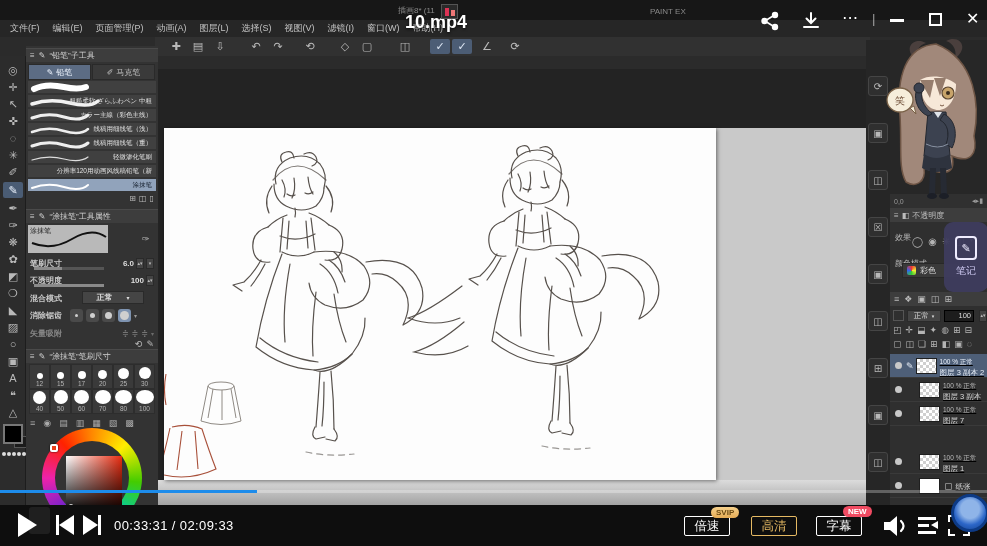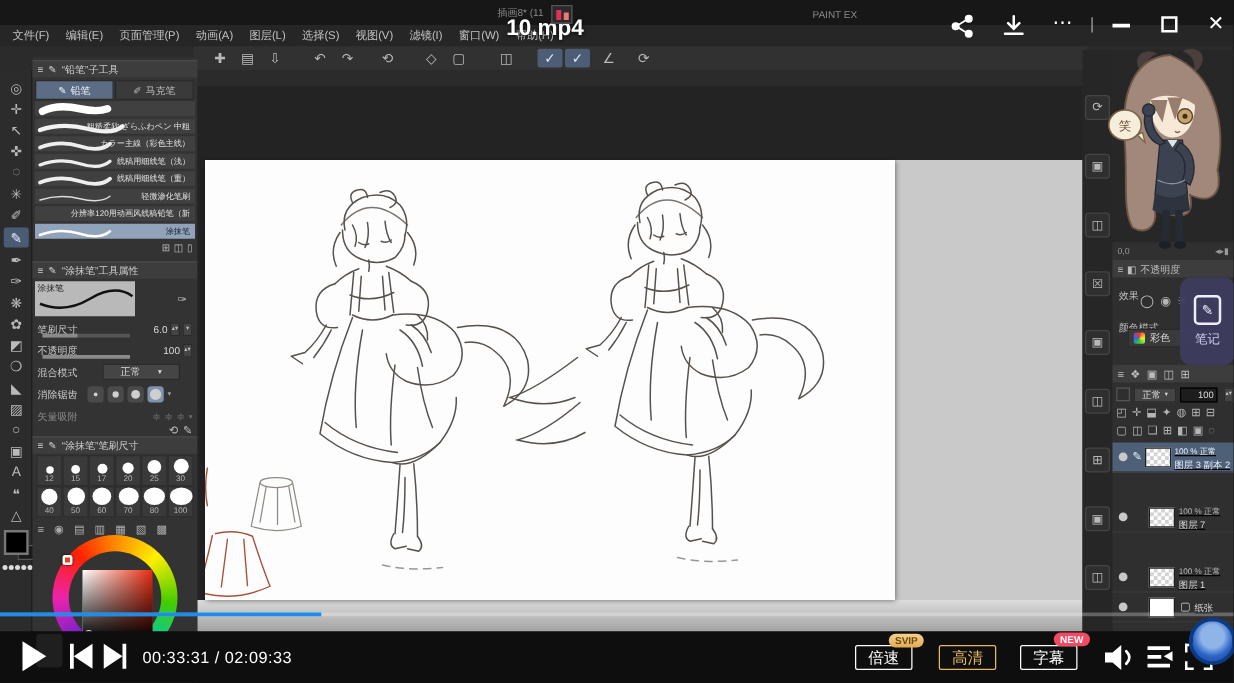--- a/index.html
+++ b/index.html
@@ -26,21 +26,21 @@
   
   #leftpanels{left:26px;top:46px;width:132px;height:500px;background:#333;}
   .phead{position:absolute;left:0;width:132px;height:14px;background:#3d3d3d;border-top:1px solid #4a4a4a;color:#cfcfcf;font-size:8px;display:flex;align-items:center;gap:4px;padding-left:4px;white-space:nowrap;}
   .subtab{position:absolute;top:18px;width:63px;height:16px;font-size:8px;display:flex;align-items:center;justify-content:center;gap:3px;background:#3a3a3a;color:#bbb;border:1px solid #2a2a2a;}
   .subtab.active{background:#5c6c84;color:#eaf1fb;}
   .brow{position:absolute;left:2px;width:128px;height:13px;background:#404040;border-bottom:1px solid #333;display:flex;align-items:center;justify-content:flex-end;padding-right:4px;}
   .brow svg{position:absolute;left:2px;top:1px;}
   .brow .bl{font-size:6.5px;color:#e0e0e0;white-space:nowrap;z-index:2;}
   .brow.sel{background:#91a3bb;}
   .brow.sel .bl{color:#16202e;}
-  .prow{position:absolute;left:4px;width:124px;height:14px;display:flex;align-items:center;}
+  .prow{position:absolute;left:4px;width:124px;height:14px;display:flex;align-items:center;font-weight:bold;}
   .plab{font-size:8px;color:#c9c9c9;white-space:nowrap;}
   .pval{font-size:8px;color:#ddd;margin-left:auto;}
   .stepper{width:8px;height:11px;margin-left:2px;background:#444;border:1px solid #2a2a2a;color:#bbb;font-size:5px;line-height:5px;display:flex;flex-direction:column;align-items:center;justify-content:center;}
   .slidertrack{position:absolute;left:4px;width:70px;height:3px;background:#555;bottom:0;}
   .slidertrack i{display:block;height:3px;background:#8a8a8a;}
   .aadot{width:13px;height:13px;border-radius:3px;background:#4a4a4a;display:flex;align-items:center;justify-content:center;margin-right:3px;}
   .aadot b{background:#cfcfcf;border-radius:50%;display:block;}
   .aadot.sel{background:#7e93b0;}
   .szcell{position:absolute;width:21px;height:25px;background:#3a3a3a;border:1px solid #2d2d2d;display:flex;flex-direction:column;align-items:center;justify-content:flex-end;padding-bottom:1px;}
   .szcell i{background:#fff;border-radius:50%;display:block;margin-bottom:1px;}
@@ -501,20 +501,25 @@
           <span>◧</span>
           <span>▣</span>
           <span>◌</span>
       </div>
       <div class="lrow sel" style="top:62px">
         <i class="eye"></i>
         <span style="color:#e8eef8;font-size:9px;margin-right:2px">✎</span>
         <i class="thumb"></i>
         <span class="ltxt"><span class="l1">100 % 正常</span><br><span class="l2">图层 3 副本 2</span></span>
       </div>
+      <div class="lrow" style="top:86px">
+        <i class="eye"></i>
+        <i class="thumb" style="margin-left:13px"></i>
+        <span class="ltxt"><span class="l1">100 % 正常</span><br><span class="l2">图层 3 副本</span></span>
+      </div>
       <div class="lrow" style="top:110px">
         <i class="eye"></i>
         <i class="thumb" style="margin-left:13px"></i>
         <span class="ltxt"><span class="l1">100 % 正常</span><br><span class="l2">图层 7</span></span>
       </div>
       <div class="lrow" style="top:158px">
         <i class="eye"></i>
         <i class="thumb" style="margin-left:13px"></i>
         <span class="ltxt"><span class="l1">100 % 正常</span><br><span class="l2">图层 1</span></span>
       </div>

